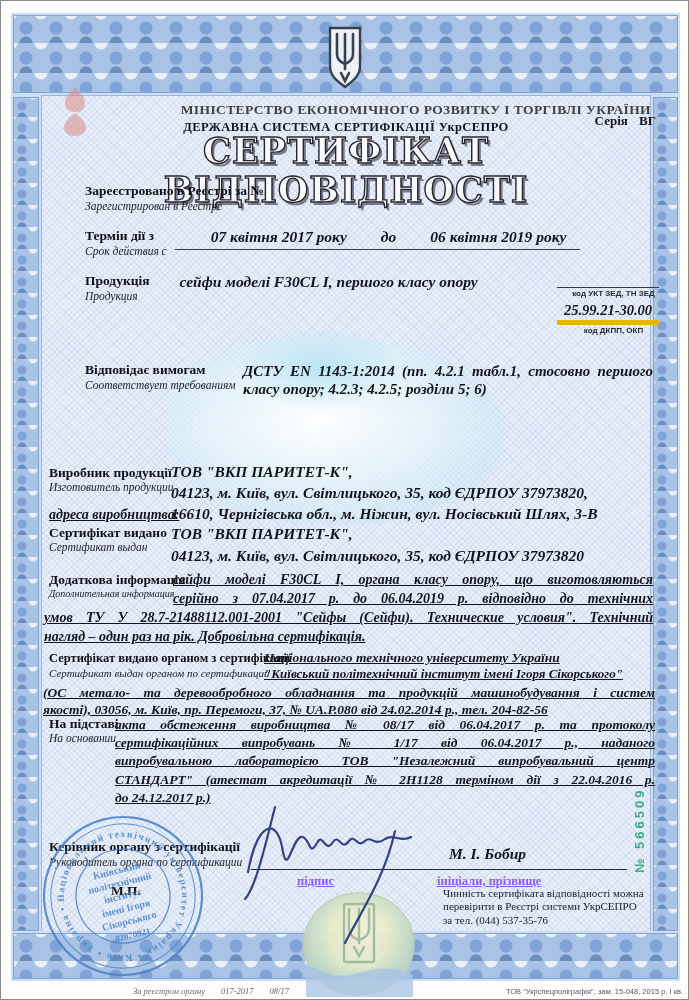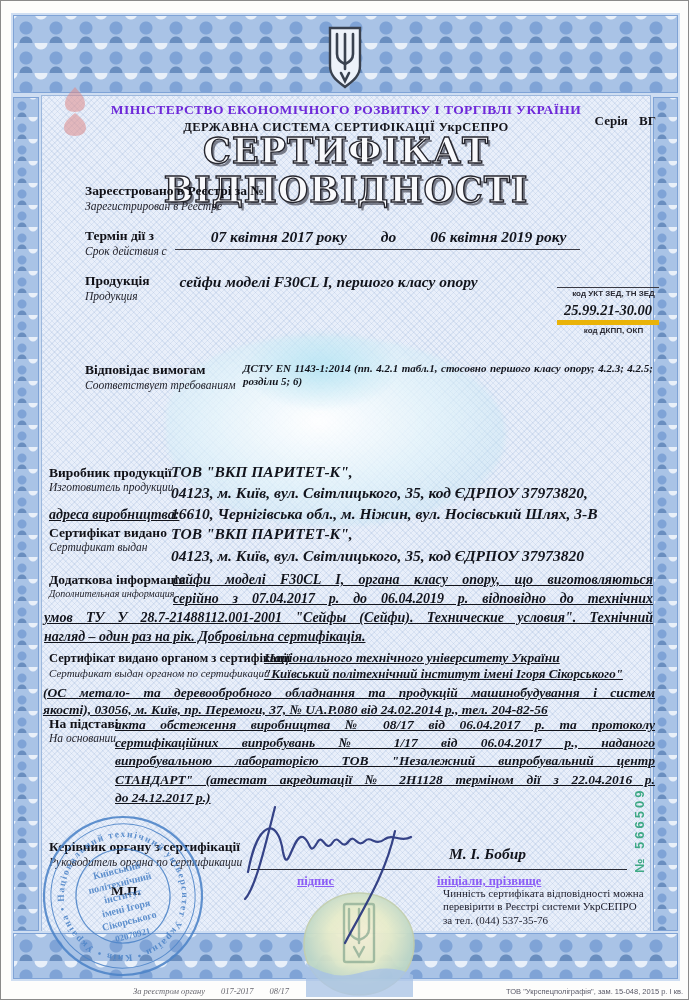--- a/index.html
+++ b/index.html
@@ -33,21 +33,21 @@
   .band-left{left:10px;top:94px;width:30px;height:838px;}
   .band-right{left:650px;top:94px;width:29px;height:838px;}
   
   .map-wm{left:165px;top:335px;width:340px;height:190px;z-index:0;border-radius:45% 55% 50% 50%;
     background:radial-gradient(ellipse at 45% 45%, rgba(255,255,255,.95) 0%, rgba(225,243,250,.75) 45%, rgba(190,228,242,.35) 70%, rgba(190,228,242,0) 85%);
     filter:blur(2px);}
   .map-wm2{left:245px;top:328px;width:150px;height:80px;z-index:0;border-radius:50%;
     background:radial-gradient(ellipse, rgba(150,218,238,.55), rgba(150,218,238,0) 75%);filter:blur(2px);}
   
   .ministry{left:40px;top:101px;width:610px;text-align:center;z-index:2;}
-  .ministry .l1{font:700 13.5px/1.25 "Liberation Serif",serif;letter-spacing:.4px;color:#6d28d9;}
+  .ministry .l1{font:700 13.5px/1.25 "Liberation Serif",serif;letter-spacing:.4px;color:#404040;text-align:right;}
   .ministry .l2{font:700 12.5px/1.3 "Liberation Serif",serif;letter-spacing:.4px;color:#15151c;}
   .series{right:32px;top:112px;font:700 13px "Liberation Serif",serif;word-spacing:8px;color:#15151c;z-index:2;}
   .title{left:40px;top:131px;width:610px;text-align:center;z-index:2;
     font:700 35px/1.1 "DejaVu Serif",serif;letter-spacing:1px;color:#f8f9fc;
     -webkit-text-stroke:1.4px #26262e;
     text-shadow:2.5px 2.5px 0 rgba(35,35,48,.55);}
   
   .sec{position:absolute;left:48px;width:604px;z-index:2;}
   .lbl{display:block;font:700 13.5px/1.15 "Liberation Serif",serif;color:#101016;}
   .lbl-ru{display:block;font:italic 400 11.5px/1.3 "Liberation Serif",serif;color:#23232c;}
@@ -151,21 +151,21 @@
     <div class="code-lab code-top">код УКТ ЗЕД, ТН ЗЕД</div>
     <div class="code-val">25.99.21-30.00</div>
     <div class="code-lab">код ДКПП, ОКП</div>
   </div>
 
   <div class="sec" style="top:361px;display:flex">
     <span class="lblcol" style="width:158px;flex:none">
       <span class="lbl">Відповідає вимогам</span>
       <span class="lbl-ru">Соответствует требованиям</span>
     </span>
-    <span class="val" style="width:446px;font-size:11px;text-align:justify">ДСТУ EN 1143-1:2014 (пп. 4.2.1 табл.1, стосовно першого класу опору; 4.2.3; 4.2.5; розділи 5; 6)</span>
+    <span class="val" style="width:446px;font-size:15px;text-align:justify">ДСТУ EN 1143-1:2014 (пп. 4.2.1 табл.1, стосовно першого класу опору; 4.2.3; 4.2.5; розділи 5; 6)</span>
   </div>
 
   <div class="sec" style="top:462px;height:108px">
     <span class="abs lbl" style="left:0;top:2px">Виробник продукції</span>
     <span class="abs lbl-ru" style="left:0;top:17px">Изготовитель продукции</span>
     <span class="abs val" style="left:122px;top:0">ТОВ "ВКП ПАРИТЕТ-К",</span>
     <span class="abs val" style="left:122px;top:21px">04123, м. Київ, вул. Світлицького, 35, код ЄДРПОУ 37973820,</span>
     <span class="abs val-s" style="left:0;top:43px;font-size:14px">адреса виробництва:</span>
     <span class="abs val" style="left:122px;top:42px">16610, Чернігівська обл., м. Ніжин, вул. Носівський Шлях, 3-В</span>
     <span class="abs lbl" style="left:0;top:62px">Сертифікат видано</span>

